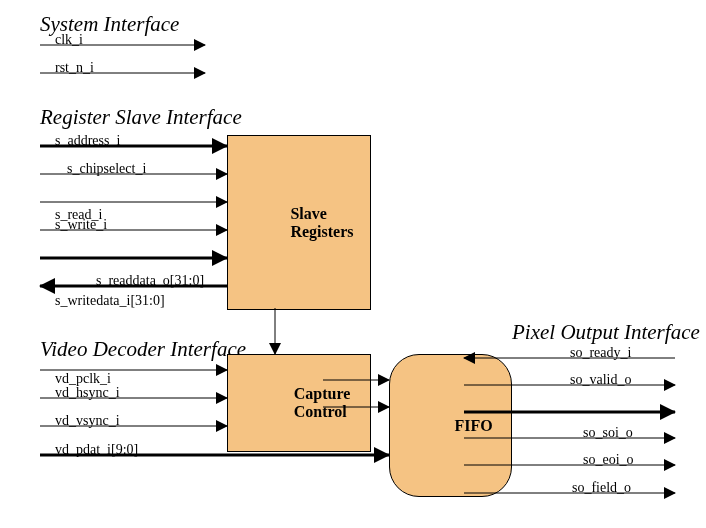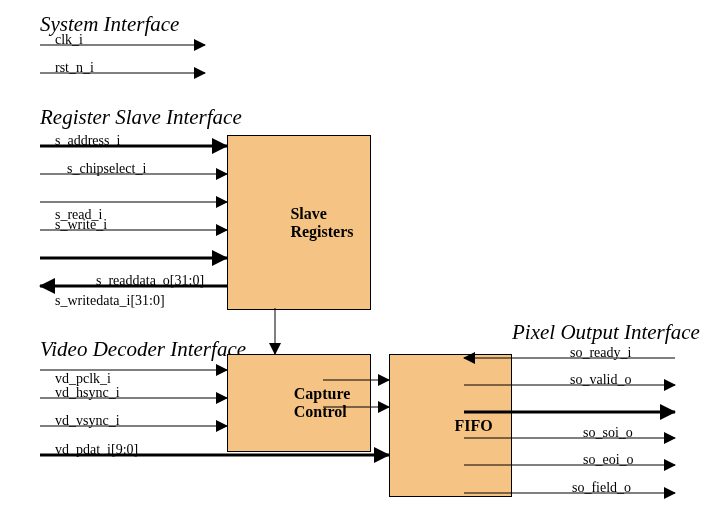--- a/index.html
+++ b/index.html
@@ -53,21 +53,21 @@
 
 <div class="section-title" style="left: 40px; top: 12px;">System Interface</div>
 <div class="section-title" style="left: 40px; top: 337px;">Video Decoder Interface</div>
 <div class="section-title" style="left: 40px; top: 105px;">Register Slave Interface</div>
 <div class="section-title" style="left: 512px; top: 320px;">Pixel Output Interface</div>
 
 <div class="block" style="left: 227px; top: 135px; width: 96px; height: 173px;">Slave
 Registers</div>
 <div class="block" style="left: 227px; top: 354px; width: 96px; height: 96px;">Capture
 Control</div>
-<div class="block" style="left: 389px; top: 354px; width: 75px; height: 141px;">FIFO</div>
+<div class="block" style="left: 389px; top: 354px; width: 75px; height: 141px; border-radius: 30px;">FIFO</div>
 
 <div class="signal-label" style="left: 55px; top: 32px;">clk_i</div>
 <div class="signal-label" style="left: 55px; top: 60px;">rst_n_i</div>
 <div class="signal-label" style="left: 55px; top: 133px; text-align: right;">s_address_i</div>
 <div class="signal-label" style="left: 67px; top: 161px;">s_chipselect_i</div>
 <div class="signal-label" style="left: 55px; top: 199px; margin-top: 8px;">s_read_i</div>
 <div class="signal-label" style="left: 55px; top: 217px;">s_write_i</div>
 <div class="signal-label" style="left: 55px; top: 245px; margin-top: 48px;">s_writedata_i[31:0]</div>
 <div class="signal-label" style="left: 55px; top: 273px; margin-left: 41px;">s_readdata_o[31:0]</div>
 <div class="signal-label" style="left: 55px; top: 357px; margin-top: 14px;">vd_pclk_i</div>

